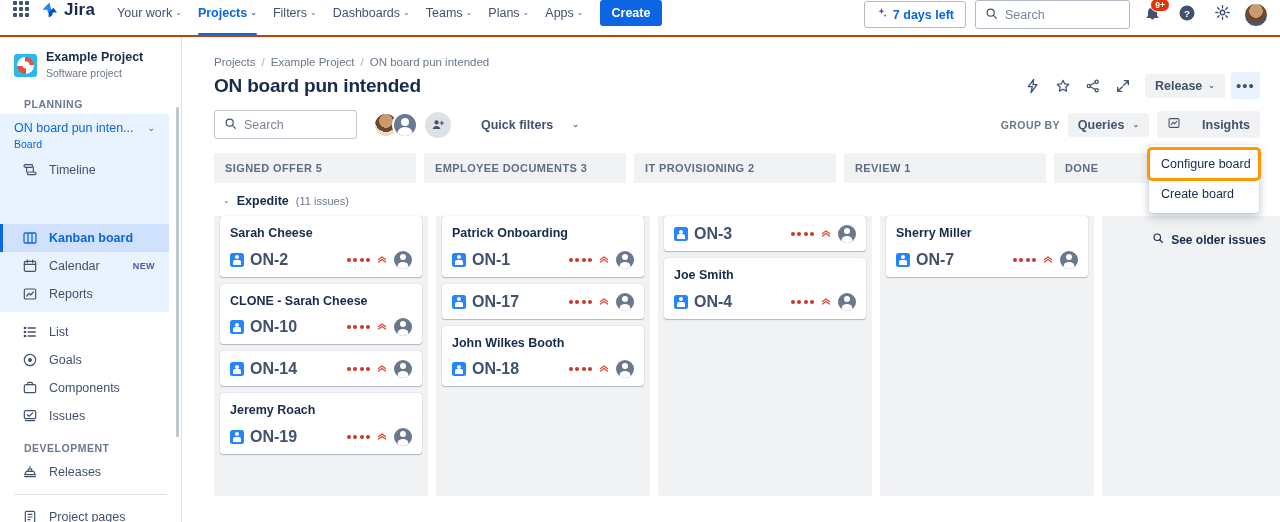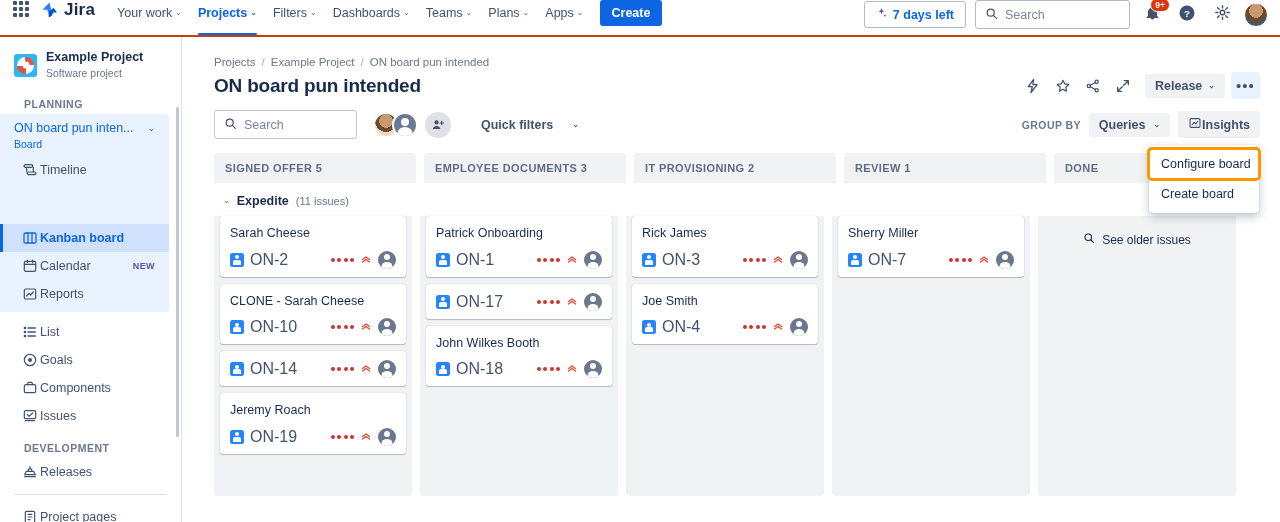--- a/index.html
+++ b/index.html
@@ -94,21 +94,21 @@
   .planning-group { background: #E9F2FF; border-radius: 0 3px 3px 0; margin-right: 12px; padding-bottom: 4px; }
   .board-head { padding: 6px 14px 5px 14px; display: flex; align-items: flex-start; cursor: pointer; }
   .board-head-txt { flex: 1; min-width: 0; }
   .board-title {
     font-size: 12.5px; color: #0C66E4; font-weight: 400; white-space: nowrap;
     overflow: hidden; text-overflow: ellipsis; line-height: 1.3;
   }
   .board-sub { font-size: 10.5px; color: #0C66E4; line-height: 1.4; }
   .board-chev { color: #0C66E4; font-size: 9px; margin-top: 3px; }
   .navrow {
-    display: flex; align-items: center; gap: 2px; padding: 6px 14px 6px 22px;
+    display: flex; align-items: center; gap: 11px; padding: 6px 14px 6px 22px;
     font-size: 12.5px; color: #42526E; cursor: pointer; position: relative; min-height: 28px;
   }
   .navrow.sel { background: #CFE1FD; color: #0C66E4; font-weight: 600; margin-top: 40px; }
   .navrow.sel::before {
     content: ""; position: absolute; left: 0; top: 0; bottom: 0; width: 3px; background: #0C66E4;
   }
   .navrow .lbl { flex: 1; }
   .new-tag { font-size: 9px; font-weight: 700; color: #5E4DB2; letter-spacing: .4px; }
   .sb-divider { height: 1px; background: #DFE1E6; margin: 8px 14px; }
   .sb-ico { width: 16px; height: 16px; flex: none; display:block; }
@@ -172,39 +172,39 @@
   }
   .qf { display: flex; align-items: center; gap: 19px; margin-left: 30px;
     font-size: 12.5px; font-weight: 600; color: #42526E; cursor: pointer; }
   .tb-right { margin-left: auto; display: flex; align-items: center; gap: 8px; }
   .groupby { font-size: 10.5px; font-weight: 700; color: #6B778C; letter-spacing: .4px; }
   .queries {
     display: flex; align-items: center; gap: 8px; background: #F1F2F4; border-radius: 3px;
     padding: 5px 10px; font-size: 12.5px; font-weight: 600; color: #42526E; cursor: pointer;
   }
   .insights {
-    display: flex; align-items: center; gap: 0; background: #F1F2F4; border-radius: 3px;
+    display: flex; align-items: center; gap: 21px; background: #F1F2F4; border-radius: 3px;
     padding: 5px 10px; font-size: 12.5px; font-weight: 600; color: #42526E; cursor: pointer;
   }
 
   
   .board { padding: 14px 0 0 32px; }
   .col-heads { display: flex; gap: 8px; }
   .col-head {
     width: 202px; flex: none; background: #F1F2F4; border-radius: 3px 3px 0 0;
     padding: 9px 11px; font-size: 11px; font-weight: 600; color: #5E6C84;
     letter-spacing: .4px; text-transform: uppercase; white-space: nowrap; overflow: hidden;
   }
   .swimlane { display: flex; align-items: center; gap: 7px; padding: 11px 0 8px 9px; cursor: pointer; }
   .sw-name { font-size: 12.5px; font-weight: 600; color: #172B4D; }
   .sw-count { font-size: 11px; color: #6B778C; }
   .cols { display: flex; gap: 8px; align-items: flex-start; }
   .col {
-    width: 198px; flex: none; background: #F1F2F4; border-radius: 0 0 3px 3px;
-    min-height: 280px; padding: 0 6px 8px 6px;
+    width: 214px; flex: none; background: #F1F2F4; border-radius: 0 0 3px 3px;
+    min-height: 280px; padding: 0 6px 8px 6px; font-weight: bold;
   }
   .card {
     background: #fff; border-radius: 3px; box-shadow: 0 1px 1px rgba(9,30,66,.25), 0 0 1px rgba(9,30,66,.31);
     padding: 9px 10px 8px 10px; margin-bottom: 7px; cursor: pointer;
   }
   .card-title { font-size: 12.5px; color: #172B4D; line-height: 1.32; margin-bottom: 9px; }
   .card-foot { display: flex; align-items: center; }
   .type-ico {
     width: 14px; height: 14px; background: #2684FF; border-radius: 2.5px; flex: none;
     position: relative; margin-right: 6px;
@@ -730,21 +730,20 @@
                     </svg>
                 </span>
                 <span class="card-av"></span>
               </span>
             </div>
           </div>
         </div>
 
         <div class="col">
           <div class="card">
-            <div class="card-title">Rick James</div>
             <div class="card-foot">
               <span class="type-ico"></span>
               <span class="key">ON-3</span>
               <span class="card-right">
                 <span class="dots">
                     <i></i>
                     <i></i>
                     <i></i>
                     <i></i>
                   </span>

